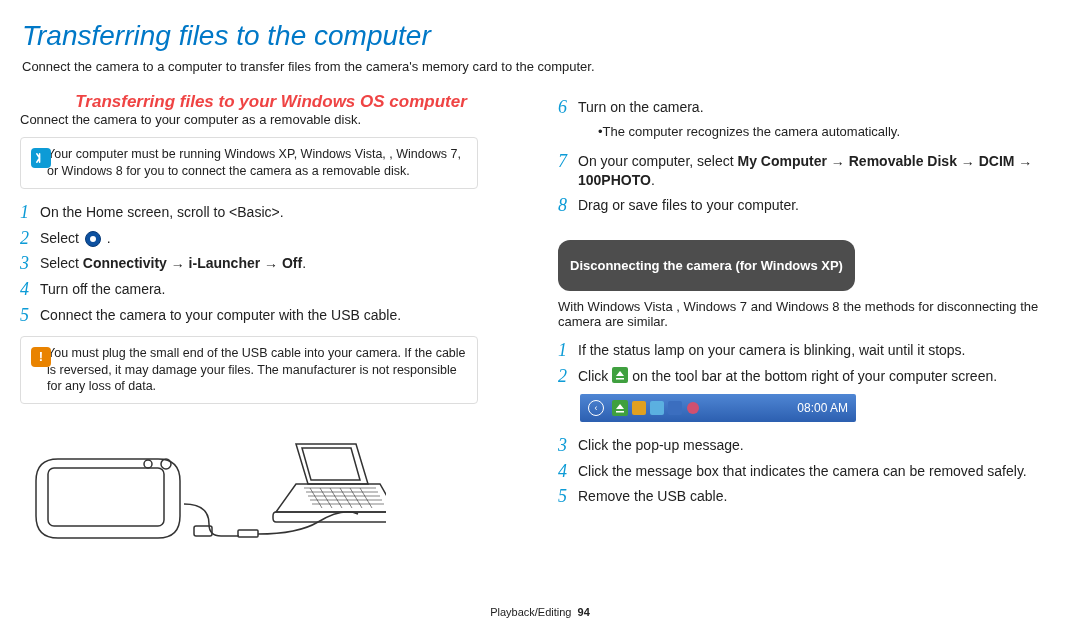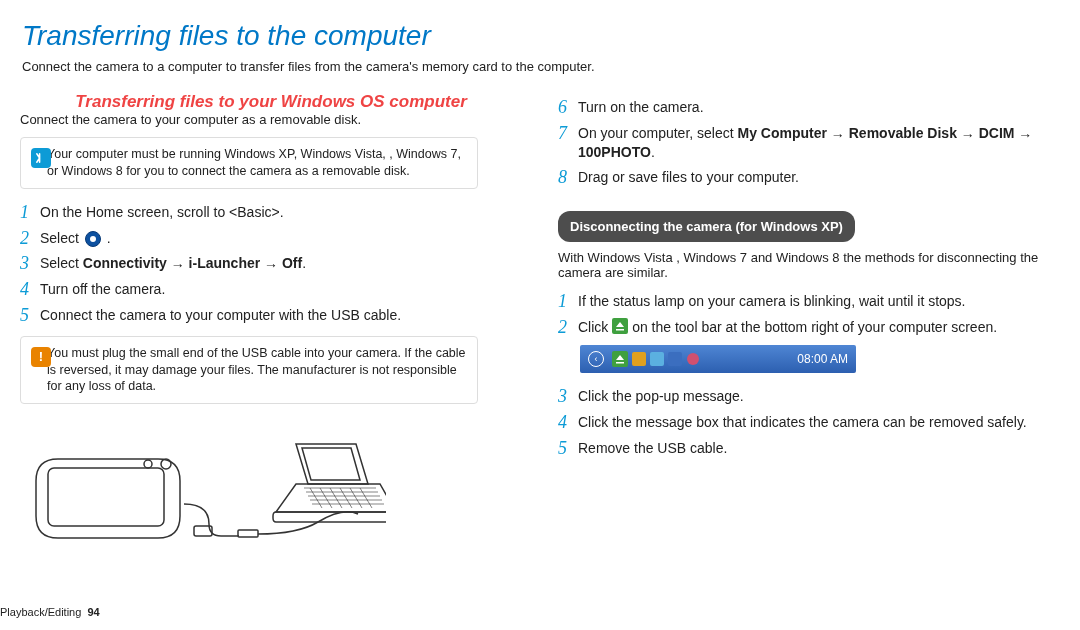--- a/index.html
+++ b/index.html
@@ -28,29 +28,29 @@
   .steps li{display:flex;align-items:flex-start;margin:6px 0;font-size:14px;line-height:1.35;}
   .steps li .num{color:#0d9bd6;font-style:italic;font-weight:400;width:20px;flex:0 0 20px;font-size:18px;line-height:1.1;font-family:Georgia,serif;}
   .steps li .txt{flex:1;min-width:0;}
   .subbul{list-style:none;margin:4px 0 4px 20px;padding:0;}
   .subbul li::before{content:"• ";}
   .subbul li{font-size:13px;}
   strong{font-weight:700;}
   .camera-icon-inline{display:inline-block;width:16px;height:16px;border-radius:50%;background:#0d51a0;vertical-align:middle;margin:0 2px;border:1px solid #083a77;box-sizing:border-box;position:relative;}
   .camera-icon-inline::after{content:"";position:absolute;inset:4px;border-radius:50%;background:#fff;}
   .cam-laptop-art{width:360px;height:130px;margin:8px 0 0 6px;}
-  .pill-heading{display:inline-block;background:#4d4d4d;color:#fff;font-weight:700;font-size:13px;padding:8px 12px;border-radius:12px;margin:18px 0 6px 0;}
+  .pill-heading{display:inline-block;background:#4d4d4d;color:#fff;font-weight:700;font-size:13px;padding:18px 12px;border-radius:12px;margin:18px 0 6px 0;}
   .pill-sub{font-size:13px;margin:2px 0 12px 0;}
   .tray-bar{display:flex;align-items:center;height:28px;background:linear-gradient(#4f86d4,#2c5fb0);border-radius:2px;margin:6px 0 14px 22px;width:260px;color:#fff;font-size:12px;padding:0 8px;gap:4px;}
   .tray-bar .chev{width:14px;height:14px;border:1px solid #fff;border-radius:50%;display:flex;align-items:center;justify-content:center;font-size:9px;margin-right:4px;}
   .tray-bar .tic{width:14px;height:14px;}
   .tray-bar .eject{display:inline-block;width:16px;height:16px;position:relative;}
   .tray-bar .eject svg{width:16px;height:16px;}
   .tray-bar .time{margin-left:auto;}
-  .footer{position:absolute;bottom:12px;left:0;right:0;text-align:left;font-size:11px;}
+  .footer{position:absolute;bottom:12px;left:0;right:0;text-align:center;font-size:11px;}
   .footer .pg{font-weight:700;}
 </style>
 </head>
 <body>
 
 <h1 class="page-title">Transferring files to the computer</h1>
 <p class="intro">Connect the camera to a computer to transfer files from the camera's memory card to the computer.</p>
 
 <div class="cols">
   <div class="col left">
@@ -124,20 +124,23 @@
       </g>
     </svg>
   </div>
 
   <div class="col right">
     <ol class="steps">
       <li>
           <span class="num">6</span>
         <span class="txt">
           <span>Turn on the camera.</span>
+          <ul class="subbul">
+              <li>The computer recognizes the camera automatically.</li>
+            </ul>
         </span>
         </li>
       <li>
           <span class="num">7</span>
         <span class="txt">
           <span>On your computer, select </span><strong>My Computer → Removable Disk → DCIM → 100PHOTO</strong><span>.</span>
         </span>
         </li>
       <li>
           <span class="num">8</span>

